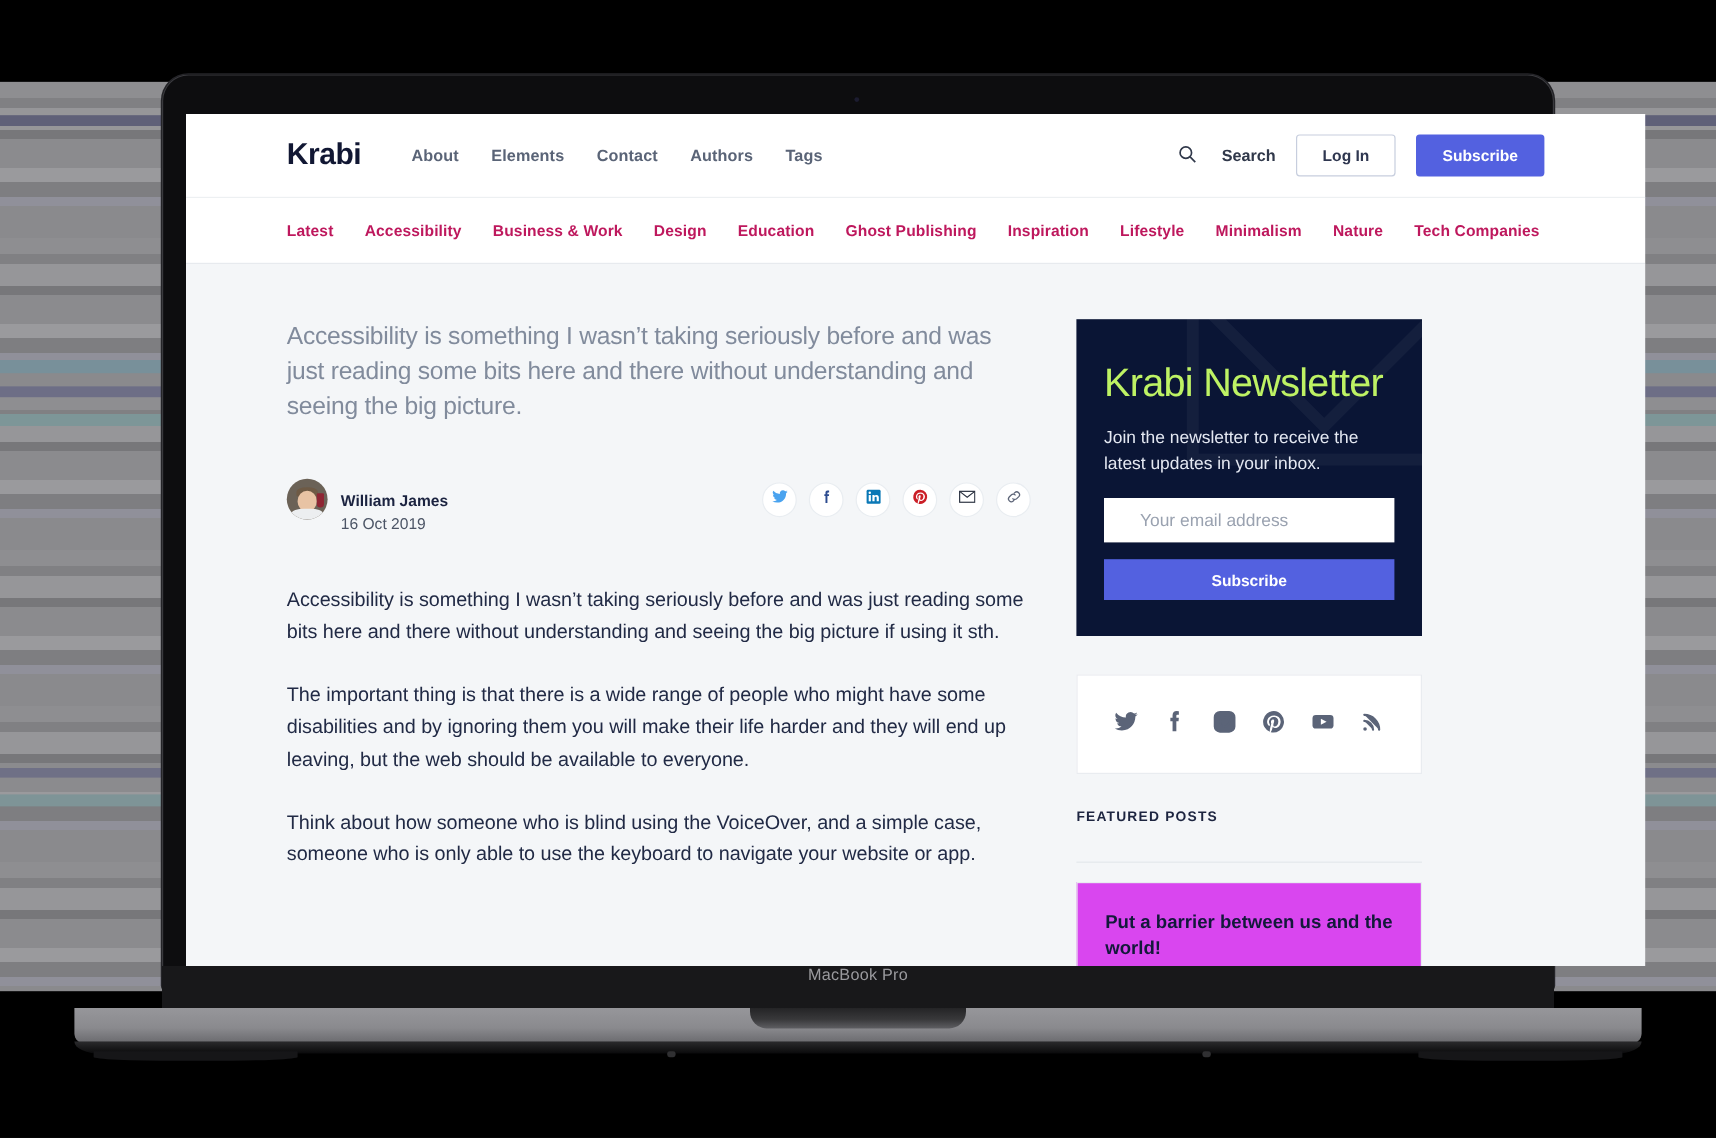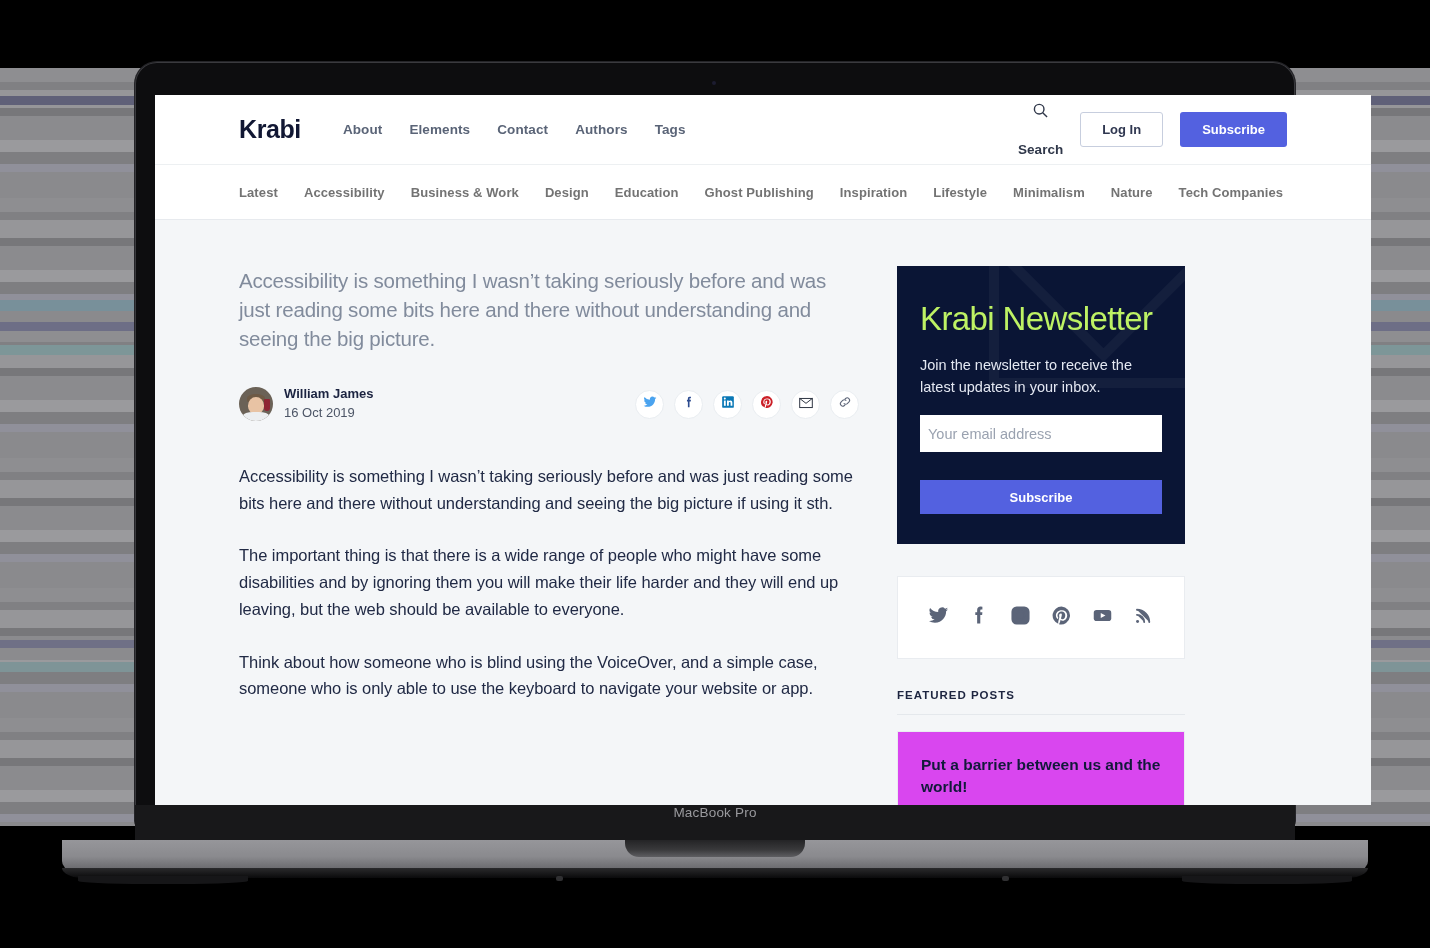--- a/index.html
+++ b/index.html
@@ -175,21 +175,20 @@
     margin-left: auto;
     display: flex;
     align-items: center;
     gap: 17px;
   }
   .search-btn {
     display: flex; align-items: center; gap: 21px;
     font-size: 13.5px; font-weight: 600; color: #30384a;
     background: none; border: none; cursor: pointer;
     font-family: inherit;
-    flex-direction: column;
   }
   .btn-login {
     font-size: 13px; font-weight: 700; color: #2f3750;
     background: #fff;
     border: 1px solid #c7cede;
     border-radius: 3px;
     padding: 9px 21px;
     cursor: pointer;
     font-family: inherit;
   }
@@ -211,21 +210,21 @@
     display: flex;
     align-items: center;
     padding: 0 84px;
     gap: 26px;
     overflow: hidden;
     white-space: nowrap;
   }
   .tag-bar a {
     font-size: 13px;
     font-weight: 700;
-    color: #737373;
+    color: #be185d;
     text-decoration: none;
     letter-spacing: .1px;
     flex: none;
   }
 
   
   .page {
     display: flex;
     padding: 46px 84px 0 84px;
     gap: 38px;
@@ -267,21 +266,21 @@
     border-radius: 50% 50% 20% 20%; background:#6e5a45;
   }
   .avatar .shirt {
     position:absolute; left:4px; bottom:0; width:26px; height:9px;
     border-radius: 40% 40% 0 0; background:#eceef0;
   }
   .avatar .glass {
     position:absolute; right:3px; top:12px; width:6px; height:12px;
     background:#8e2533; border-radius:1px 1px 3px 3px;
   }
-  .byline-name { font-size: 13px; font-weight: 700; color: #1b2340; line-height: 1.45; }
+  .byline-name { font-size: 13px; font-weight: 700; color: #1b2340; line-height: 1.45; margin-top: 24px; }
   .byline-date { font-size: 13px; color: #4c5566; line-height: 1.45; }
 
   .share-row { margin-left: auto; display: flex; gap: 10px; }
   .share-btn {
     width: 29px; height: 29px; border-radius: 50%;
     background: #fff;
     border: 1px solid #e9edf1;
     display: flex; align-items: center; justify-content: center;
     cursor: pointer;
   }
@@ -335,25 +334,25 @@
     line-height: 1.52;
     color: #e4e8f2;
     margin-bottom: 17px;
   }
   .nl-input {
     position: relative;
     width: 100%;
     height: 37px;
     border: none;
     background: #fff;
-    padding: 0 8px;
+    padding: 0 30px;
     font-size: 14.5px;
     color: #14532d;
     font-family: inherit;
-    margin-bottom: 28px;
+    margin-bottom: 14px;
     display: block;
   }
   .nl-input::placeholder { color: #9aa2b0; }
   .nl-btn {
     position: relative;
     width: 100%;
     height: 34px;
     border: none;
     background: #5361e0;
     color: #fff;
@@ -374,21 +373,21 @@
     gap: 20px;
     margin-bottom: 30px;
   }
   .social-card svg { fill: #5b6478; }
 
   .featured-head {
     font-size: 11.5px;
     font-weight: 700;
     letter-spacing: 1px;
     color: #1d2540;
-    padding-bottom: 13px;
+    padding-bottom: 31px;
     border-bottom: 1px solid #e4e8ec;
     margin-bottom: 16px;
   }
   .featured-card {
     background: #d946ef;
     border: 1px solid #e9ecf0;
     padding: 22px 23px 26px 23px;
   }
   .featured-title {
     font-size: 15.5px;

